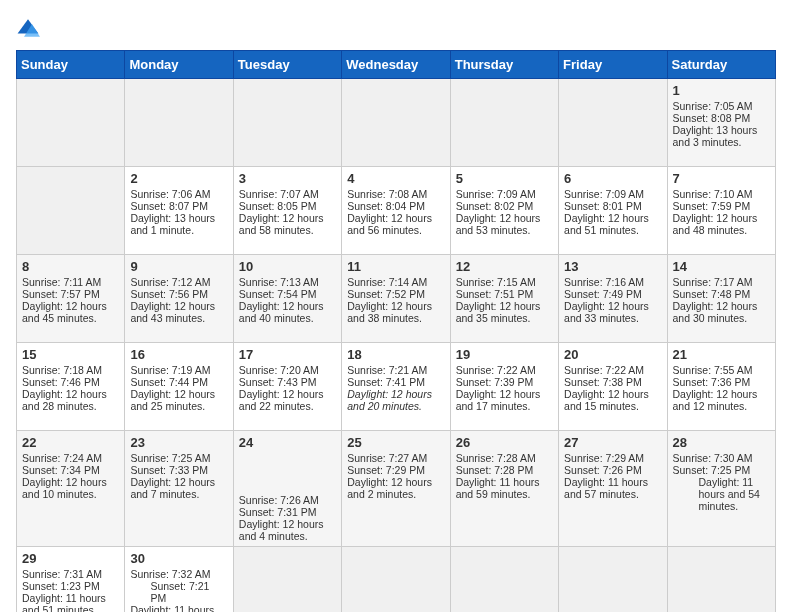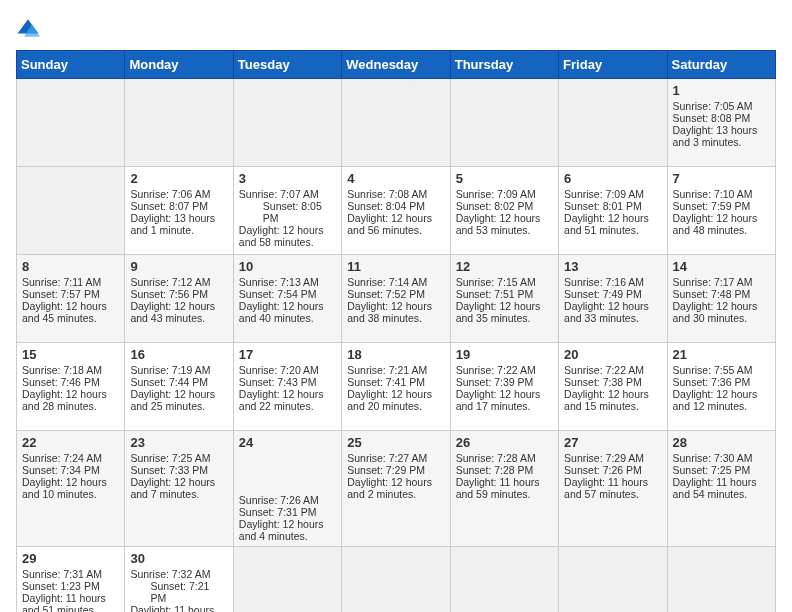--- a/index.html
+++ b/index.html
@@ -145,21 +145,21 @@
         <td class="empty-cell"></td>
         <td>
           <span class="day-number">2</span>
           <span style="display: block;">Sunrise: 7:06 AM</span>
           <span style="display: block;">Sunset: 8:07 PM</span>
           <span style="display: block;">Daylight: 13 hours and 1 minute.</span>
         </td>
         <td>
           <span class="day-number">3</span>
           <span style="display: block;">Sunrise: 7:07 AM</span>
-          <span style="display: block; margin-left: 24px;">Sunset: 8:05 PM</span>
+          <span style="display: block;">Sunset: 8:05 PM</span>
           <span style="display: block;">Daylight: 12 hours and 58 minutes.</span>
         </td>
         <td>
           <span class="day-number">4</span>
           <span style="display: block;">Sunrise: 7:08 AM</span>
           <span style="display: block;">Sunset: 8:04 PM</span>
           <span style="display: block;">Daylight: 12 hours and 56 minutes.</span>
         </td>
         <td>
           <span class="day-number">5</span>
@@ -240,21 +240,21 @@
         <td>
           <span class="day-number">17</span>
           <span style="display: block;">Sunrise: 7:20 AM</span>
           <span style="display: block;">Sunset: 7:43 PM</span>
           <span style="display: block;">Daylight: 12 hours and 22 minutes.</span>
         </td>
         <td>
           <span class="day-number">18</span>
           <span style="display: block;">Sunrise: 7:21 AM</span>
           <span style="display: block;">Sunset: 7:41 PM</span>
-          <span style="display: block;">Daylight: 12 hours and 20 minutes.</span>
+          <span style="display: block; font-style: italic;">Daylight: 12 hours and 20 minutes.</span>
         </td>
         <td>
           <span class="day-number">19</span>
           <span style="display: block;">Sunrise: 7:22 AM</span>
           <span style="display: block;">Sunset: 7:39 PM</span>
           <span style="display: block;">Daylight: 12 hours and 17 minutes.</span>
         </td>
         <td>
           <span class="day-number">20</span>
           <span style="display: block;">Sunrise: 7:22 AM</span>
@@ -302,21 +302,21 @@
         <td>
           <span class="day-number">27</span>
           <span style="display: block;">Sunrise: 7:29 AM</span>
           <span style="display: block;">Sunset: 7:26 PM</span>
           <span style="display: block;">Daylight: 11 hours and 57 minutes.</span>
         </td>
         <td>
           <span class="day-number">28</span>
           <span style="display: block;">Sunrise: 7:30 AM</span>
           <span style="display: block;">Sunset: 7:25 PM</span>
-          <span style="display: block;">Daylight: 11 hours and 54 minutes.</span>
+          <span style="display: block; margin-left: 26px;">Daylight: 11 hours and 54 minutes.</span>
         </td>
       </tr>
       <tr>
         <td>
           <span class="day-number">29</span>
           <span style="display: block;">Sunrise: 7:31 AM</span>
           <span style="display: block;">Sunset: 1:23 PM</span>
           <span style="display: block;">Daylight: 11 hours and 51 minutes.</span>
         </td>
         <td>

